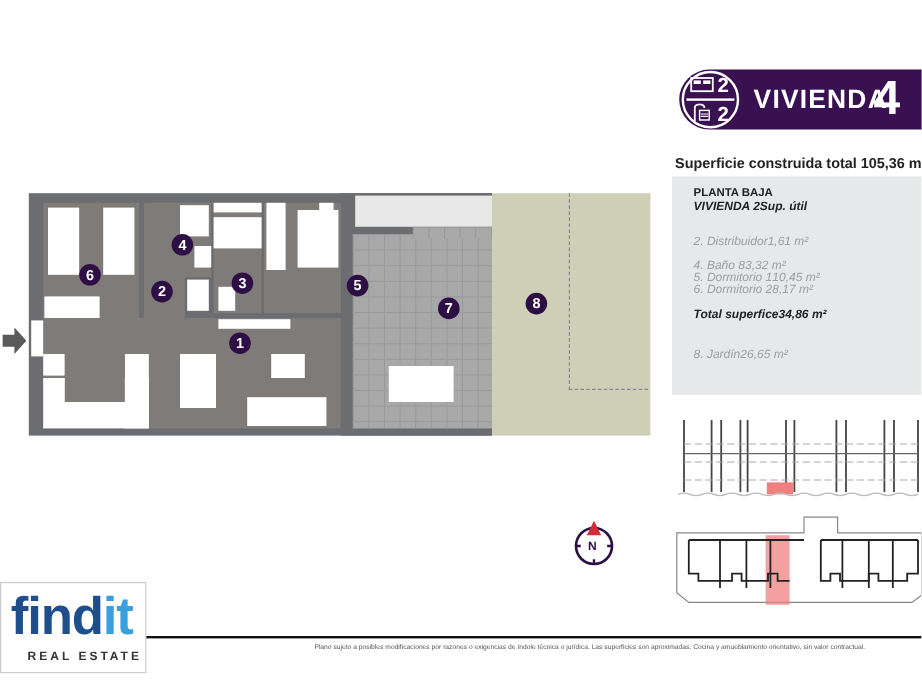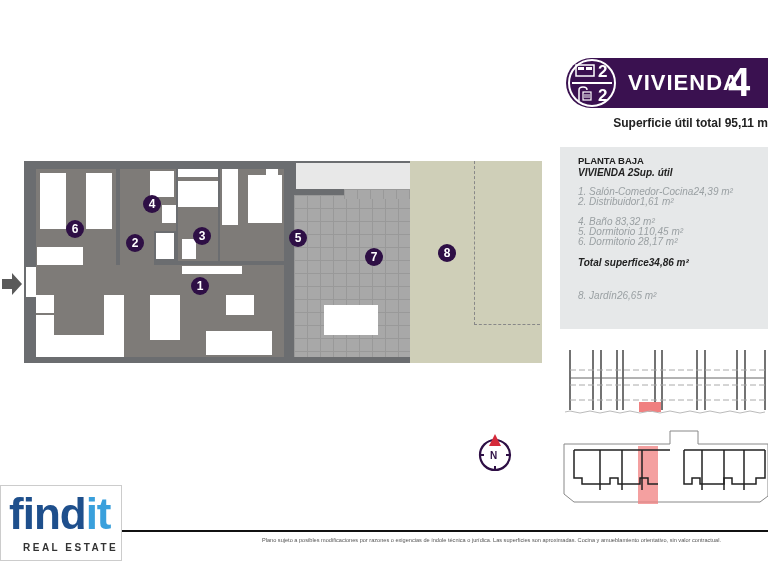--- a/index.html
+++ b/index.html
@@ -57,32 +57,28 @@
         <path d="M3 15 V4 Q3 1 7 1 Q11 1 11 4" fill="none" stroke="#fff" stroke-width="1.5"></path>
         <rect x="7" y="6" width="8" height="8" fill="none" stroke="#fff" stroke-width="1.2"></rect>
         <line x1="8" y1="9" x2="14" y2="9" stroke="#fff"></line>
         <line x1="8" y1="11" x2="14" y2="11" stroke="#fff"></line>
       </svg>
   </span>
   <span class="abs badge-num" style="left:598px;top:87px">2</span>
   <span class="abs badge-title">VIVIENDA</span>
   <span class="abs badge-big">4</span>
 
-  <div class="abs surf" style="top:116px">Superficie útil total 95,11 m</div>
+  <div class="abs surf" style="top:129px">Superficie construida total 105,36 m</div>
 
   <div class="abs panel"></div>
   <div class="head" style="top:155px">PLANTA BAJA</div>
   <div class="row bold" style="top:167px">
     <span>VIVIENDA 2</span>
     <span>Sup. útil</span>
   </div>
-  <div class="row" style="top:186px">
-      <span>1. Salón-Comedor-Cocina</span>
-      <span>24,39 m²</span>
-    </div>
   <div class="row" style="top:196px">
       <span>2. Distribuidor</span>
       <span>1,61 m²</span>
     </div>
   <div class="row" style="top:216px">
       <span>4. Baño 8</span>
       <span>3,32 m²</span>
     </div>
   <div class="row" style="top:226px">
       <span>5. Dormitorio 1</span>

